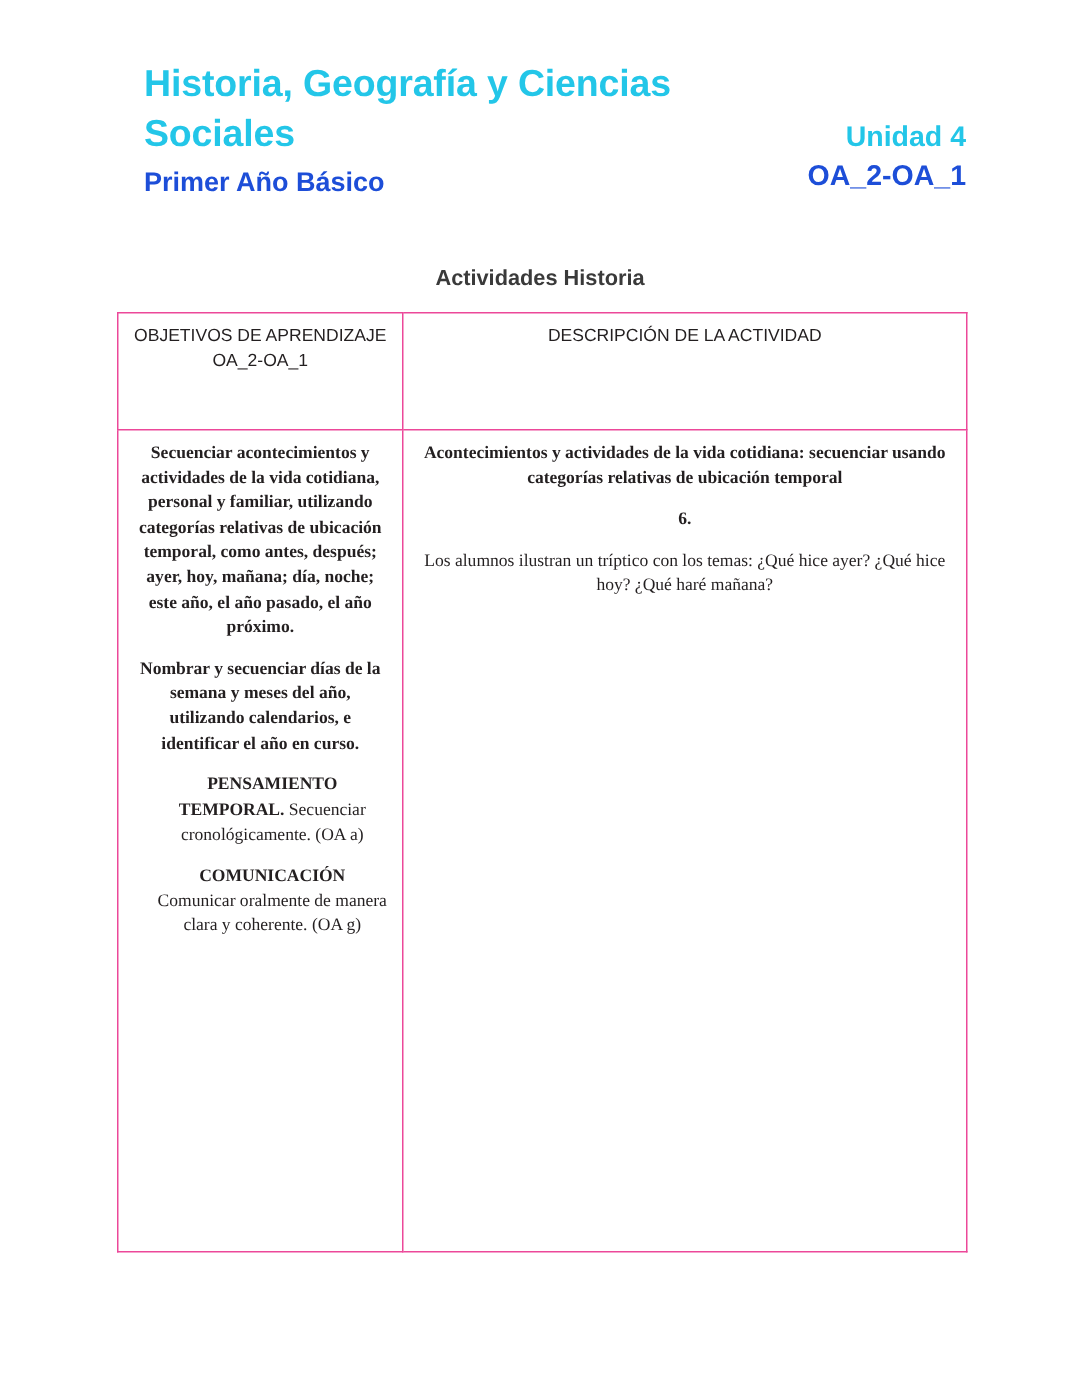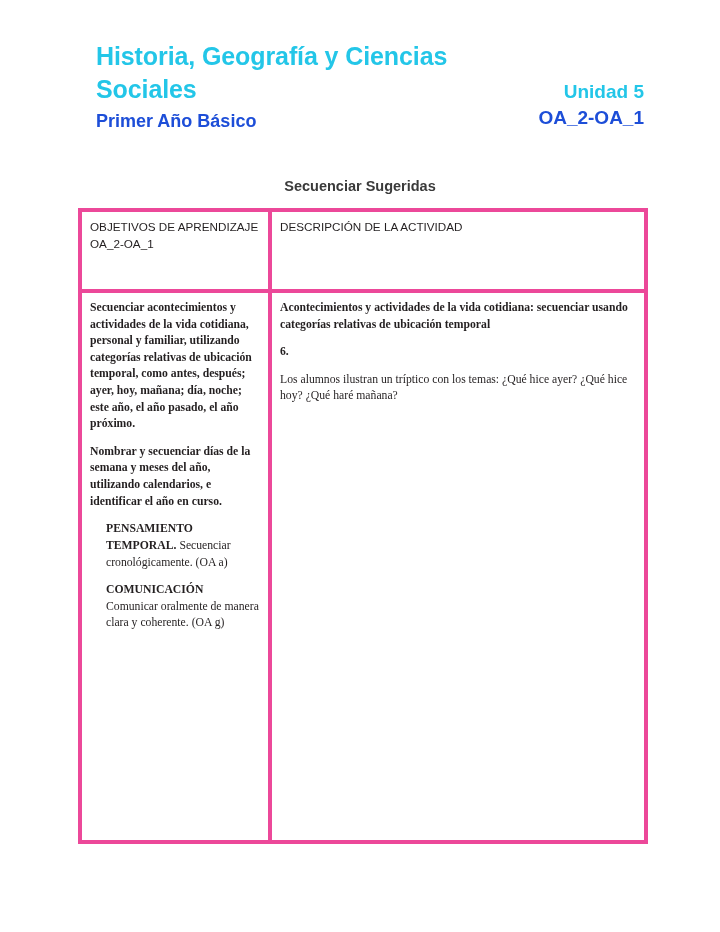--- a/index.html
+++ b/index.html
@@ -82,27 +82,27 @@
   .act-table {
     position: absolute;
     left: 78px;
     top: 208px;
     width: 566px;
     border-collapse: collapse;
     table-layout: fixed;
   }
   .act-table td,
   .act-table th {
-    border: 4px solid #ec4899;
+    border: 1px solid #ec4899;
     vertical-align: top;
     padding: 7px 8px 8px 8px;
     font-size: 11.7px;
     line-height: 1.42;
     color: #231f20;
-    text-align: left;
+    text-align: center;
   }
   .col-objetivos { width: 190px; }
   .col-descripcion { width: 376px; }
 
   .th-objetivos {
     font-weight: normal;
     font-size: 12px;
     height: 62px;
   }
   .th-descripcion {
@@ -132,26 +132,26 @@
 </head>
 <body>
 
 <div class="page">
 
   <div class="header">
     <div class="header-main-title">Historia, Geografía y Ciencias Sociales</div>
     <div class="header-subtitle">Primer Año Básico</div>
 
     <div class="header-right">
-      <div class="header-unit">Unidad 5</div>
+      <div class="header-unit">Unidad 4</div>
       <div class="header-oa">OA_2-OA_1</div>
     </div>
   </div>
 
-  <div class="section-title">Secuenciar Sugeridas</div>
+  <div class="section-title">Actividades Historia</div>
 
   <table class="act-table">
     <colgroup>
       <col class="col-objetivos">
       <col class="col-descripcion">
     </colgroup>
     <thead>
       <tr>
         <th class="th-objetivos">OBJETIVOS DE APRENDIZAJE OA_2-OA_1</th>
         <th class="th-descripcion">DESCRIPCIÓN DE LA ACTIVIDAD</th>

